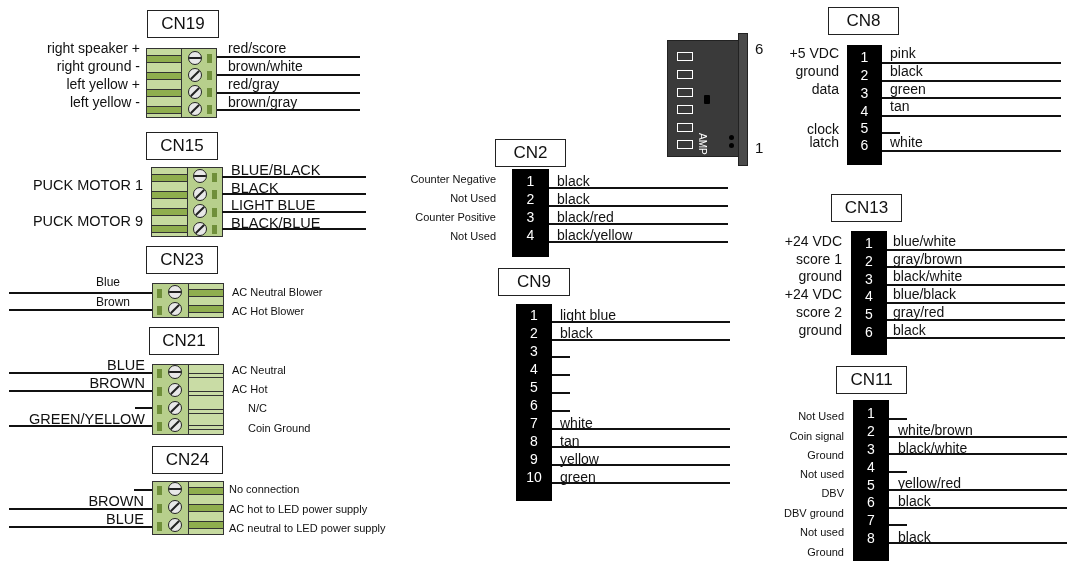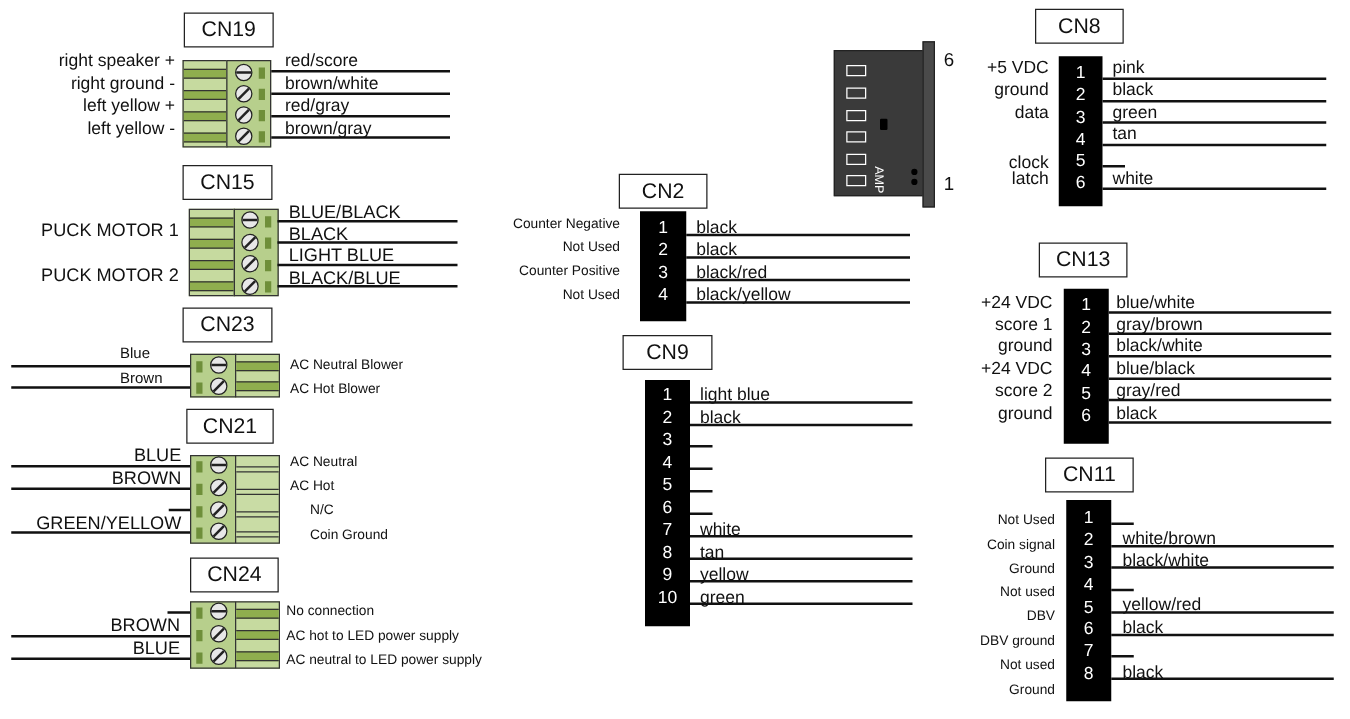--- a/index.html
+++ b/index.html
@@ -57,21 +57,21 @@
   <div class="lbl" style="left:228px;top:94px;">brown/gray</div>
   <div class="wire" style="left:217px;top:56px;width:143px;"></div>
   <div class="wire" style="left:217px;top:74px;width:143px;"></div>
   <div class="wire" style="left:217px;top:92px;width:143px;"></div>
   <div class="wire" style="left:217px;top:109px;width:143px;"></div>
 </div>
 
 <div>
   <div class="title-box" style="left:146px;top:132px;width:72px;">CN15</div>
   <div class="lbl lbl-r" style="right:937px;top:177px;font-size:14.5px;">PUCK MOTOR 1</div>
-  <div class="lbl lbl-r" style="right:937px;top:213px;font-size:14.5px;">PUCK MOTOR 2</div>
+  <div class="lbl lbl-r" style="right:937px;top:213px;font-size:14.5px;">PUCK MOTOR 9</div>
   <div class="tb">
     <div class="tb-plug" style="left:151px;top:167px;width:37px;height:70px;">
       <div class="tb-stripe" style="top:6px;height:8px;"></div>
       <div class="tb-stripe" style="top:23px;height:8px;"></div>
       <div class="tb-stripe" style="top:40px;height:8px;"></div>
       <div class="tb-stripe" style="top:57px;height:8px;"></div>
     </div>
     <div class="tb-body" style="left:187px;top:167px;width:36px;height:70px;"></div>
     <div class="screw" style="left:193px;top:169px;"></div>
     <div class="screw diag" style="left:193px;top:187px;"></div>

